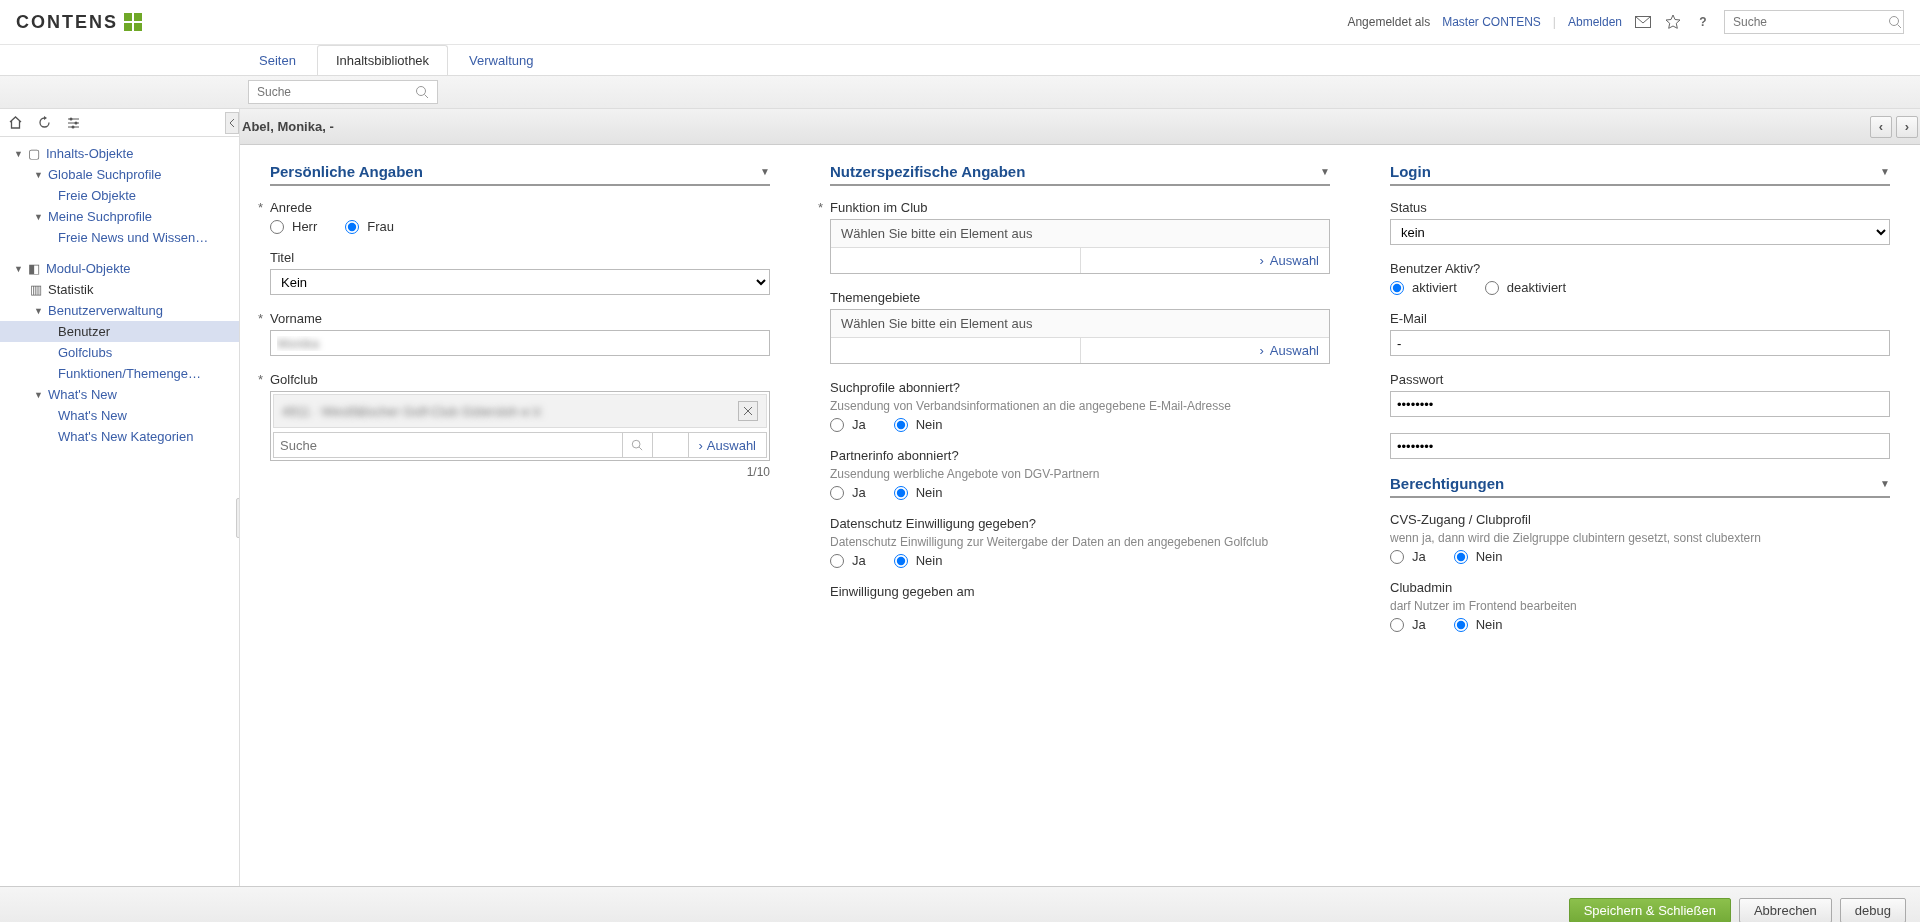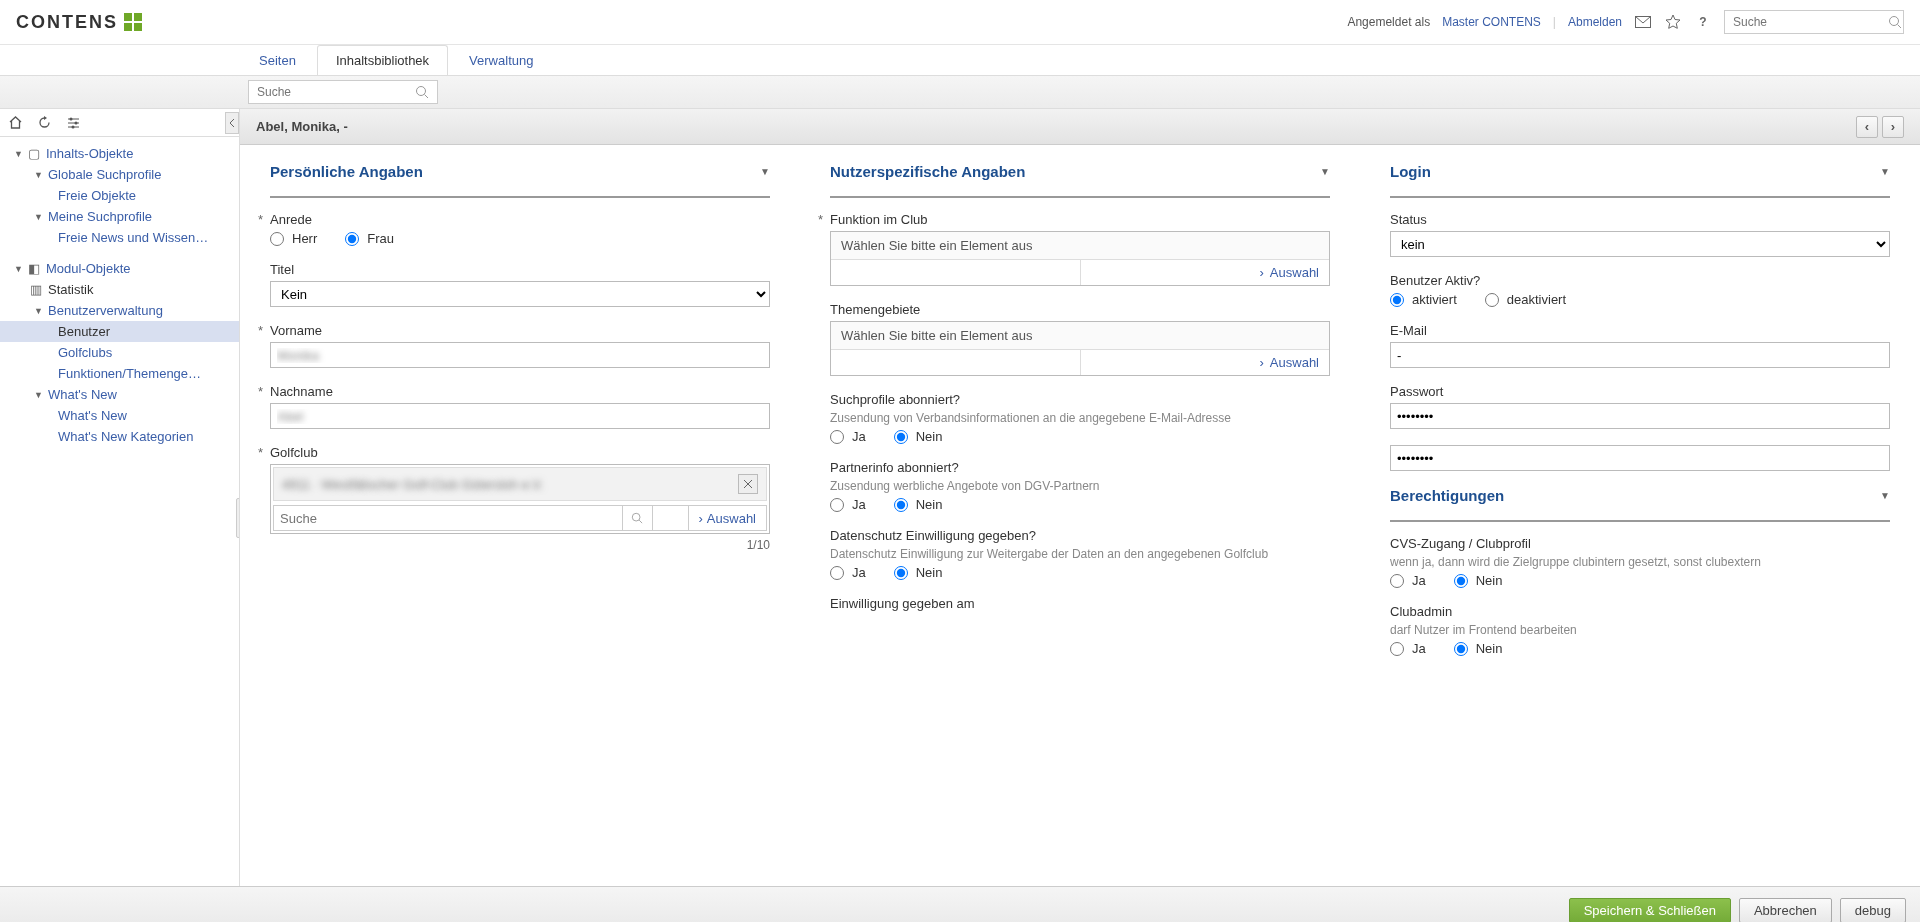--- a/index.html
+++ b/index.html
@@ -37,27 +37,27 @@
 .tree-item .tw { width: 12px; color: #666; font-size: 9px; margin-right: 2px; }
 .tree-item .ic { width: 18px; color: #666; }
 .tree-item.l2 { padding-left: 34px; }
 .tree-item.l3 { padding-left: 58px; }
 .tree-item.active { background: #d8dff0; color: #333; }
 .tree-item.plain { color: #333; }
 .tree-item.link { color: #3a5ea8; }
 .drag-handle { position:absolute; right:-4px; top:50%; width:7px; height:40px; background:#eee; border:1px solid #ccc; border-radius:2px; }
 
 .content { flex: 1; display:flex; flex-direction:column; overflow:hidden; }
-.content-title { display:flex; align-items:center; height:36px; background: linear-gradient(#f2f2f2,#e3e3e3); border-bottom:1px solid #ccc; padding:0 16px; font-weight:bold; color:#444; }
+.content-title { display:flex; align-items:center; height:36px; background: linear-gradient(#f2f2f2,#e3e3e3); border-bottom:1px solid #ccc; padding:0 2px; font-weight:bold; color:#444; }
 .content-title .navbtns { margin-left:auto; display:flex; gap:4px; }
 .content-title .navbtn { width:22px; height:22px; border:1px solid #bbb; background:linear-gradient(#fafafa,#e8e8e8); display:flex; align-items:center; justify-content:center; color:#555; cursor:pointer; border-radius:2px; }
 
 .form-area { flex:1; overflow-y:auto; padding: 18px 30px; display:grid; grid-template-columns: 1fr 1fr 1fr; gap: 60px; }
 .col { }
-.section-head { display:flex; align-items:center; border-bottom:2px solid #999; padding-bottom:16px; margin-bottom:14px; }
+.section-head { display:flex; align-items:center; border-bottom:2px solid #999; padding-bottom:4px; margin-bottom:14px; }
 .section-head h3 { color:#1e4f8f; font-size:15px; font-weight:bold; }
 .section-head .dd { margin-left:auto; color:#666; font-size:10px; }
 .field { margin-bottom: 16px; }
 .field-label { display:block; color:#333; margin-bottom:4px; position:relative; }
 .req .field-label::before { content:"*"; position:absolute; left:-12px; color:#666; }
 .field input[type=text], .field input[type=password], .field select { width:100%; border:1px solid #bbb; padding:4px 6px; font-size:13px; height:26px; background:#fff; }
 .radio-row { display:flex; gap:28px; align-items:center; margin-top:4px; }
 .radio-row label { display:flex; align-items:center; gap:8px; }
 .radio-row input[type=radio] { width:14px; height:14px; }
 .help { color:#888; font-size:12px; margin-top:2px; margin-bottom:4px; }
@@ -265,24 +265,20 @@
         <div class="field">
           <label class="field-label">Titel</label>
           <select><option>Kein</option></select>
         </div>
 
         <div class="field req">
           <label class="field-label">Vorname</label>
           <input type="text" class="blur" value="Monika" style="">
         </div>
 
-        <div class="field req">
-          <label class="field-label">Nachname</label>
-          <input type="text" class="blur" value="Abel" style="">
-        </div>
 
         <div class="field req">
           <label class="field-label">Golfclub</label>
           <div class="picker">
             <div class="pick-val">
               <span class="blur">4911 · Westfälischer Golf-Club Gütersloh e.V.</span>
               <span class="x">
                   <svg width="10" height="10" viewBox="0 0 10 10">
                     <line x1="1" y1="1" x2="9" y2="9" stroke="#666"></line>
                     <line x1="9" y1="1" x2="1" y2="9" stroke="#666"></line>

